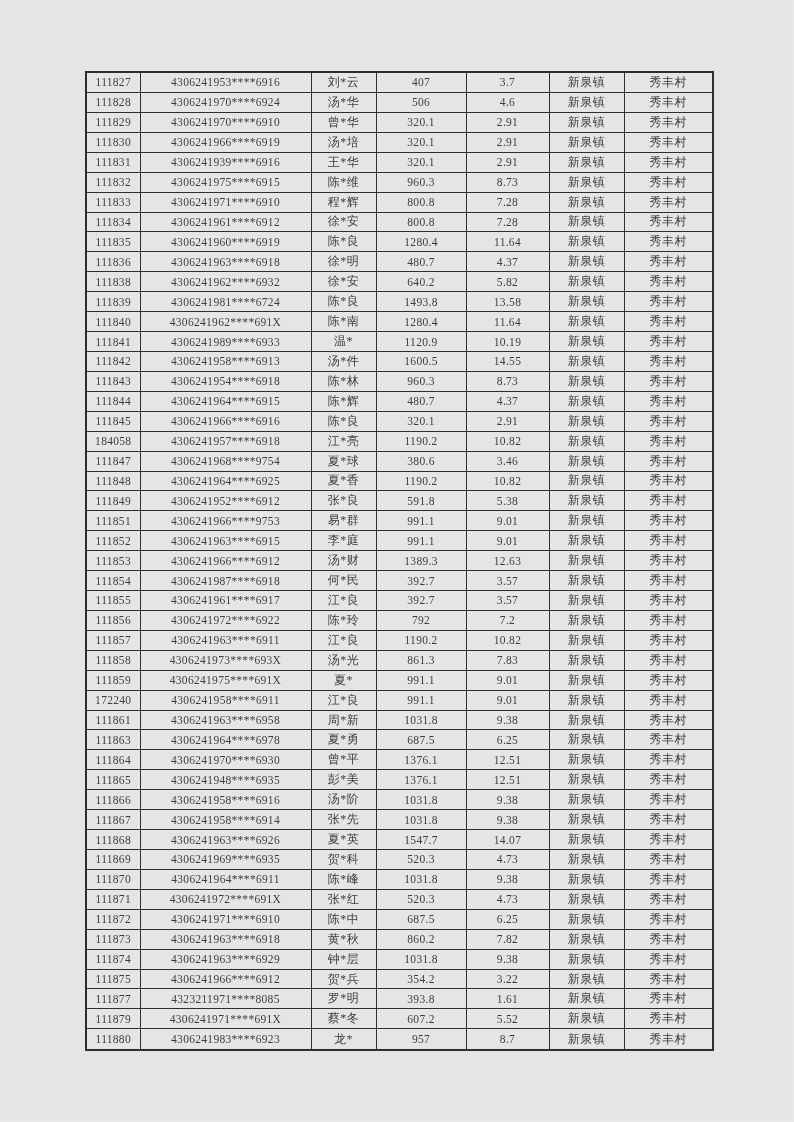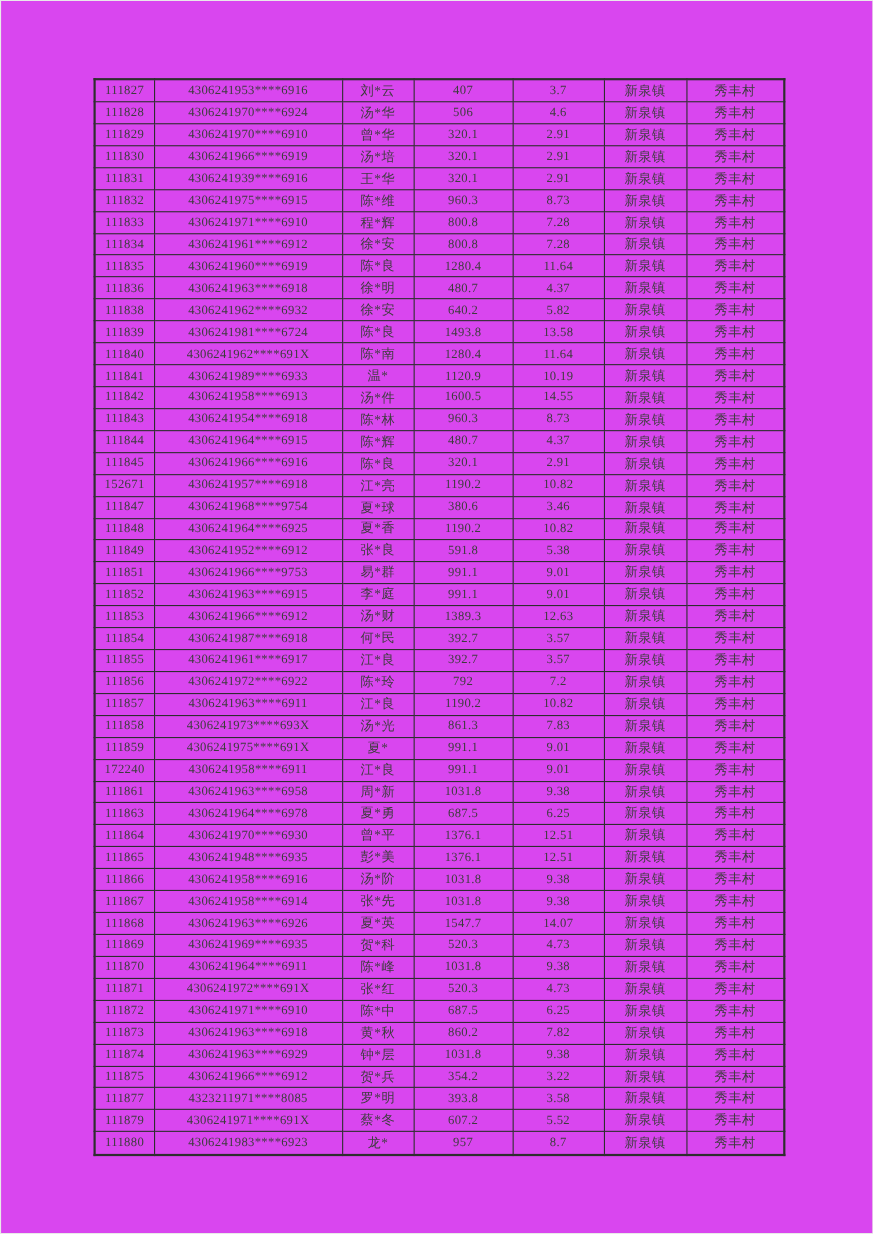--- a/index.html
+++ b/index.html
@@ -4,21 +4,21 @@
 <style>
   html, body {
     margin: 0;
     padding: 0;
     background: #ffffff;
   }
   .page {
     position: relative;
     width: 794px;
     height: 1122px;
-    background: #d946ef;
+    background: #e5e5e5;
     box-shadow: inset 0 0 0 1px #e9e9e9;
     overflow: hidden;
     font-family: "Liberation Serif", "DejaVu Serif", serif;
   }
   table.records {
     position: absolute;
     left: 85px;
     top: 71px;
     width: 627px;
     height: 980px;
@@ -215,21 +215,21 @@
         <tr>
           <td class="cell-serial">111845</td>
           <td class="cell-id-number">4306241966****6916</td>
           <td class="cell-name">陈*良</td>
           <td class="cell-amount1">320.1</td>
           <td class="cell-amount2">2.91</td>
           <td class="cell-town">新泉镇</td>
           <td class="cell-village">秀丰村</td>
         </tr>
         <tr>
-          <td class="cell-serial">152671</td>
+          <td class="cell-serial">184058</td>
           <td class="cell-id-number">4306241957****6918</td>
           <td class="cell-name">江*亮</td>
           <td class="cell-amount1">1190.2</td>
           <td class="cell-amount2">10.82</td>
           <td class="cell-town">新泉镇</td>
           <td class="cell-village">秀丰村</td>
         </tr>
         <tr>
           <td class="cell-serial">111847</td>
           <td class="cell-id-number">4306241968****9754</td>
@@ -471,21 +471,21 @@
           <td class="cell-amount1">354.2</td>
           <td class="cell-amount2">3.22</td>
           <td class="cell-town">新泉镇</td>
           <td class="cell-village">秀丰村</td>
         </tr>
         <tr>
           <td class="cell-serial">111877</td>
           <td class="cell-id-number">4323211971****8085</td>
           <td class="cell-name">罗*明</td>
           <td class="cell-amount1">393.8</td>
-          <td class="cell-amount2">3.58</td>
+          <td class="cell-amount2">1.61</td>
           <td class="cell-town">新泉镇</td>
           <td class="cell-village">秀丰村</td>
         </tr>
         <tr>
           <td class="cell-serial">111879</td>
           <td class="cell-id-number">4306241971****691X</td>
           <td class="cell-name">蔡*冬</td>
           <td class="cell-amount1">607.2</td>
           <td class="cell-amount2">5.52</td>
           <td class="cell-town">新泉镇</td>

